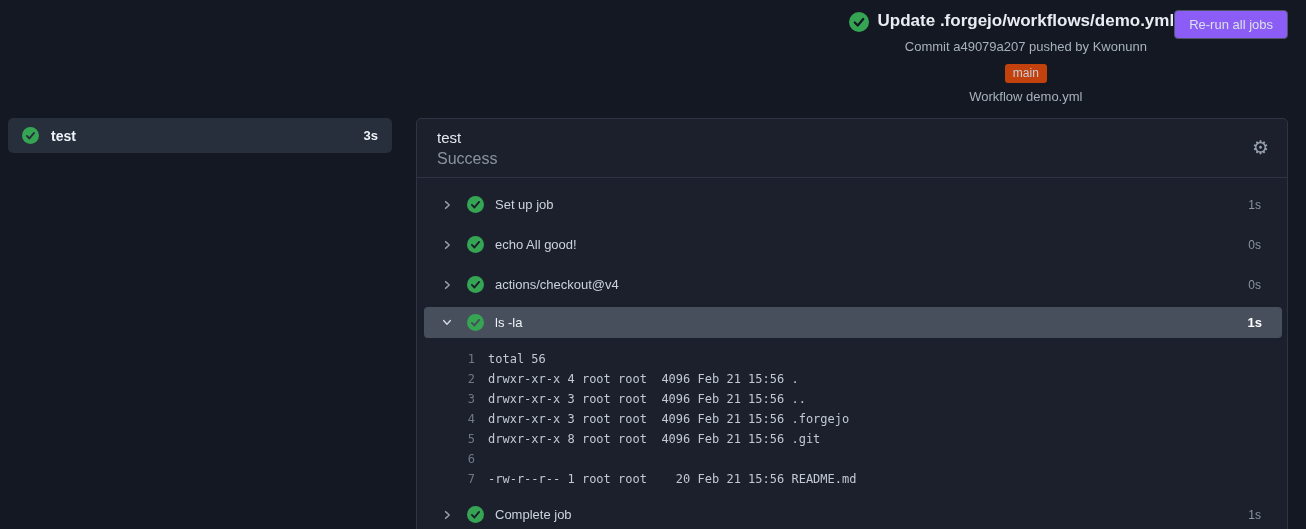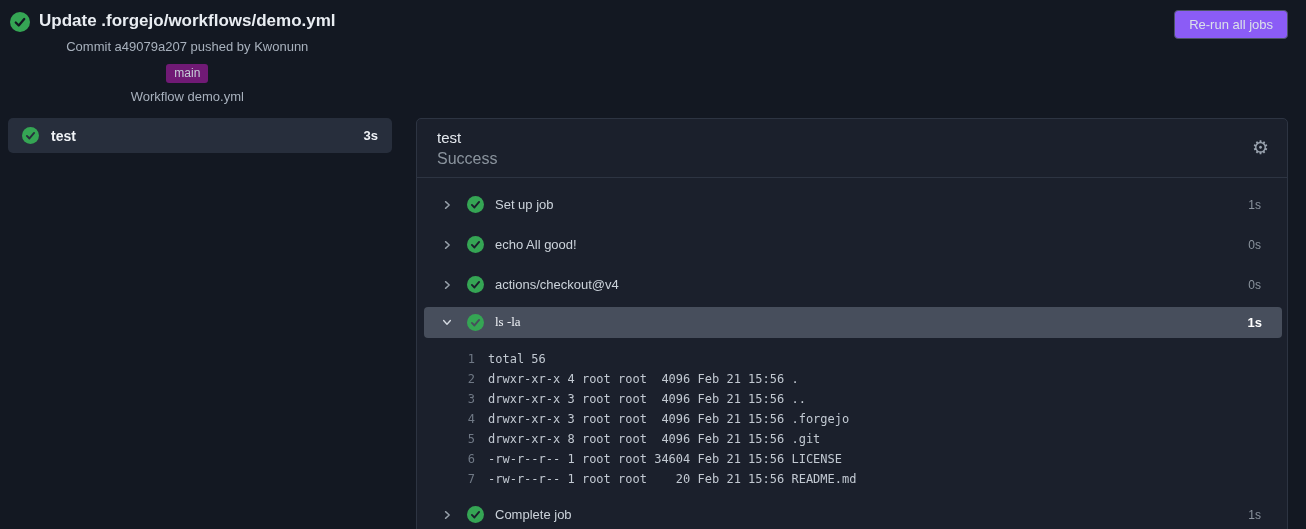--- a/index.html
+++ b/index.html
@@ -6,24 +6,23 @@
   html, body { width: 1306px; height: 529px; overflow: hidden; }
   body {
     background: #131822;
     font-family: "Liberation Sans", sans-serif;
     color: #ccd3db;
   }
 
   
   .run-header {
     display: flex;
-    justify-content: space-between;
+    justify-content: flex-end;
     align-items: flex-start;
-    padding: 10px 18px 6px 10px;
-    gap: 20px;
+    padding: 10px 18px 6px 20px;
   }
   .run-header-left { display: flex; gap: 9px; }
   .run-status-icon { margin-top: 2px; flex: 0 0 auto; }
   .run-title {
     font-size: 17px;
     font-weight: 600;
     color: #e9edf2;
     line-height: 1.35;
   }
   .run-sub {
@@ -31,21 +30,21 @@
     color: #a8b1bd;
     margin-top: 5px;
     line-height: 1.45;
     display: flex;
     align-items: center;
     gap: 7px;
     flex-direction: column;
   }
   .branch-badge {
     display: inline-block;
-    background: #701a75;
+    background: #c2410c;
     color: #c6cdd7;
     font-size: 12px;
     padding: 1px 8px;
     border-radius: 3px;
   }
   .rerun-btn {
     background: #8b5cf6;
     border: 1px solid #4d5465;
     color: #dbe1e9;
     font-size: 13px;
@@ -110,21 +109,21 @@
     height: 31px;
     margin: 2px 5px 2px 7px;
     padding: 0 20px 0 17px;
     background: #474e5c;
     border-radius: 4px;
   }
   .chevron { display: inline-flex; width: 12px; flex: 0 0 auto; margin-right: 14px; color: #9aa3ad; }
   .step-row.expanded .chevron { color: #d6dbe2; }
   .step-check { flex: 0 0 auto; margin-right: 11px; display: inline-flex; }
   .step-label { font-size: 13px; color: #ccd3db; }
-  .step-row.expanded .step-label { color: #f0f3f7; font-family: Liberation Serif, serif; }
+  .step-row.expanded .step-label { color: #f0f3f7; }
   .step-duration { margin-left: auto; font-size: 12px; color: #8b949e; }
   .step-row.expanded .step-duration { color: #ffffff; font-weight: 700; font-size: 13px; }
 
   
   .log-block {
     padding: 9px 20px 6px 26px;
     font-family: "DejaVu Sans Mono", monospace;
     font-size: 12px;
   }
   .log-line { display: flex; line-height: 20px; }
@@ -268,21 +267,20 @@
         <div class="log-line">
           <span class="log-num">4</span>
             <span class="log-text">drwxr-xr-x 3 root root  4096 Feb 21 15:56 .forgejo</span>
         </div>
         <div class="log-line">
           <span class="log-num">5</span>
             <span class="log-text">drwxr-xr-x 8 root root  4096 Feb 21 15:56 .git</span>
         </div>
         <div class="log-line">
           <span class="log-num">6</span>
-            <span class="log-text">-rw-r--r-- 1 root root 34604 Feb 21 15:56 LICENSE</span>
         </div>
         <div class="log-line">
           <span class="log-num">7</span>
             <span class="log-text">-rw-r--r-- 1 root root    20 Feb 21 15:56 README.md</span>
         </div>
       </div>
 
       <div class="step-row">
         <span class="chevron">
           <svg width="12" height="12" viewBox="0 0 16 16">

